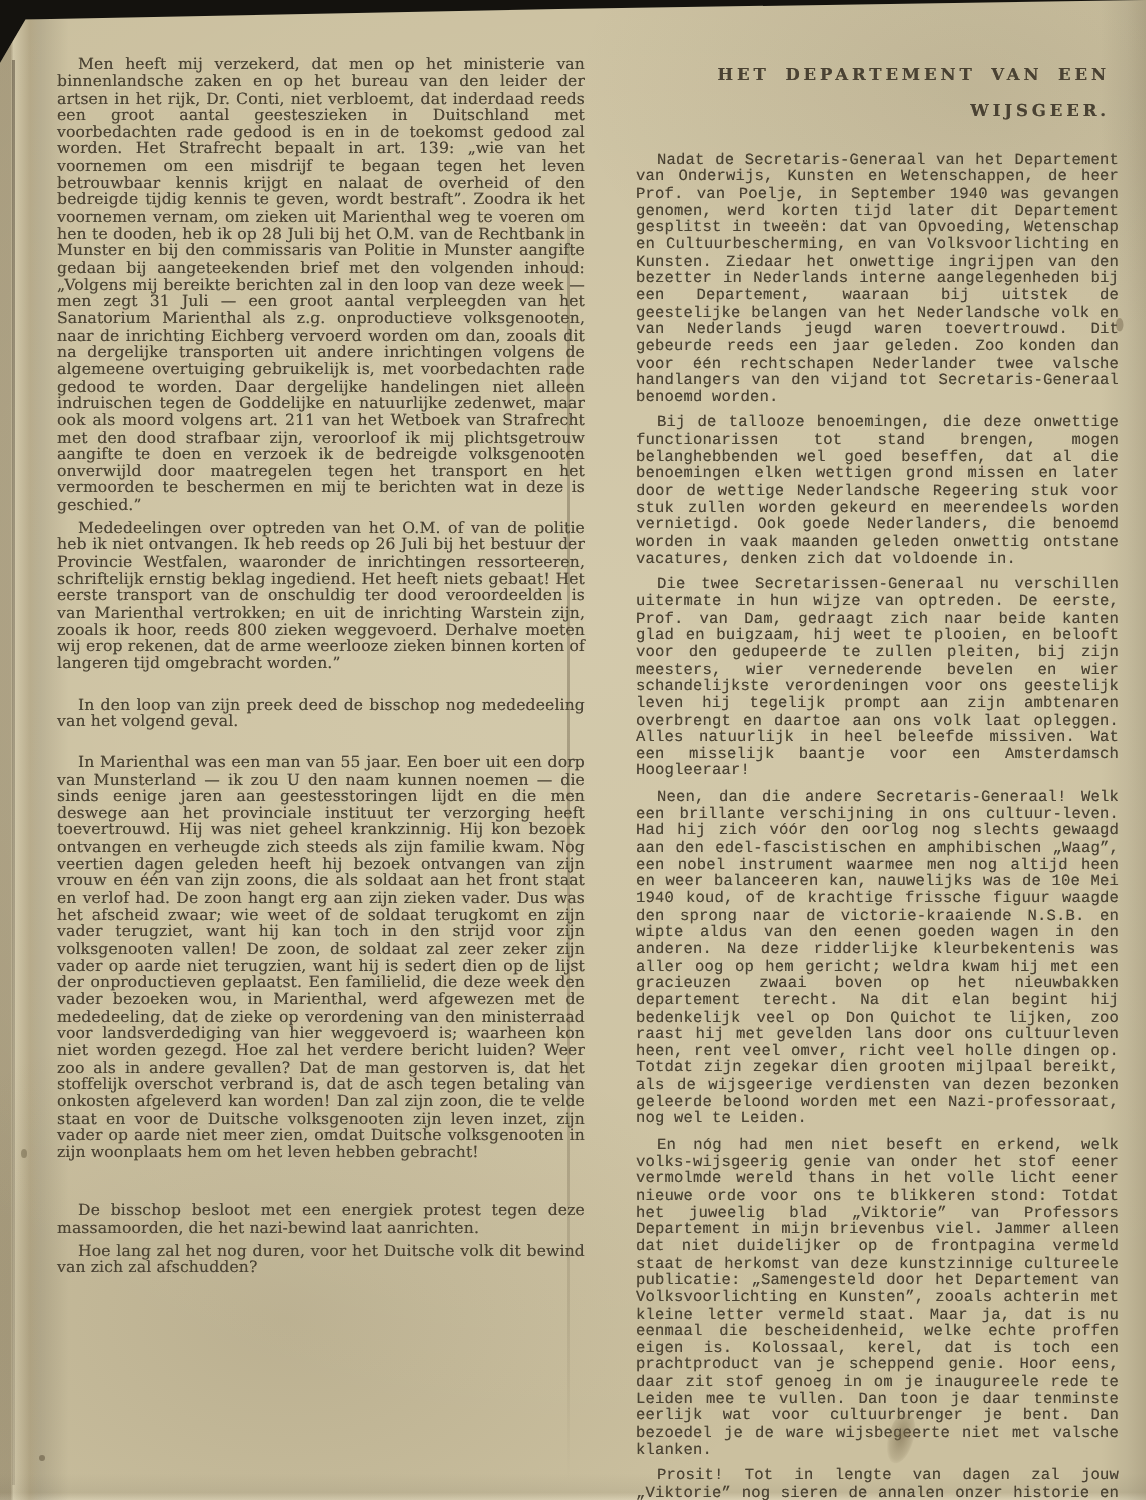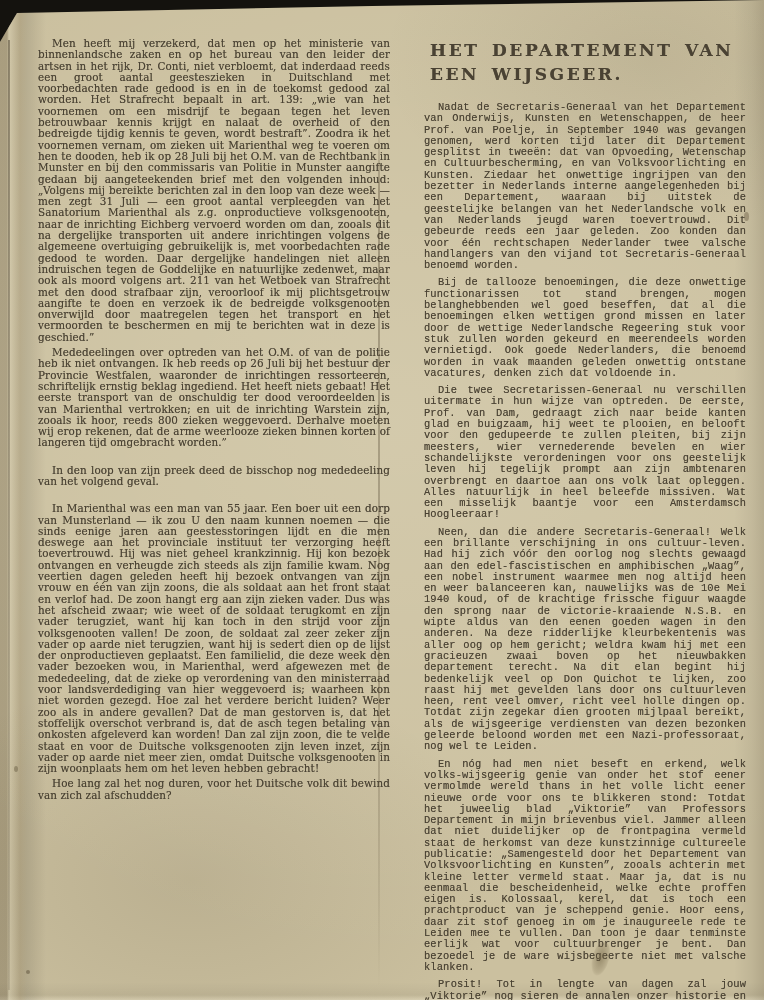--- a/index.html
+++ b/index.html
@@ -50,41 +50,42 @@
     letter-spacing:0.1px;
     text-shadow:0 0 0.4px rgba(74,66,51,0.6);
   }
   .col-left{left:38px;top:38px;width:352px;}
   .col-right{left:424px;top:24px;width:322px;}
   .para{margin:0 0 4px 0;text-indent:14px;}
   .para.gap-lg{margin-top:16px;}
   .para.gap-xl{margin-top:28px;}
   .col-right .para{margin-bottom:6px;font-family:Liberation Mono, monospace;}
   .title{
-    font-size:17px;
+    font-size:11px;
     line-height:24px;
     font-weight:bold;
-    text-align:left;
+    text-align:right;
     letter-spacing:2.6px;
     word-spacing:4px;
     margin:14px 6px 16px 6px;
     color:var(--ink,#463f30);
   }
 </style>
 </head>
 <body style="background: rgb(20, 18, 14);">
 
 <div class="scan">
   <div class="paper">
 
     <div class="col col-left">
       <p class="para">Men heeft mij verzekerd, dat men op het ministerie van binnenlandsche zaken en op het bureau van den leider der artsen in het rijk, Dr. Conti, niet verbloemt, dat inderdaad reeds een groot aantal geesteszieken in Duitschland met voorbedachten rade gedood is en in de toekomst gedood zal worden. Het Strafrecht bepaalt in art. 139: „wie van het voornemen om een misdrijf te begaan tegen het leven betrouwbaar kennis krijgt en nalaat de overheid of den bedreigde tijdig kennis te geven, wordt bestraft”. Zoodra ik het voornemen vernam, om zieken uit Marienthal weg te voeren om hen te dooden, heb ik op 28 Juli bij het O.M. van de Rechtbank in Munster en bij den commissaris van Politie in Munster aangifte gedaan bij aangeteekenden brief met den volgenden inhoud: „Volgens mij bereikte berichten zal in den loop van deze week — men zegt 31 Juli — een groot aantal verpleegden van het Sanatorium Marienthal als z.g. onproductieve volksgenooten, naar de inrichting Eichberg vervoerd worden om dan, zooals dit na dergelijke transporten uit andere inrichtingen volgens de algemeene overtuiging gebruikelijk is, met voorbedachten rade gedood te worden. Daar dergelijke handelingen niet alleen indruischen tegen de Goddelijke en natuurlijke zedenwet, maar ook als moord volgens art. 211 van het Wetboek van Strafrecht met den dood strafbaar zijn, veroorloof ik mij plichtsgetrouw aangifte te doen en verzoek ik de bedreigde volksgenooten onverwijld door maatregelen tegen het transport en het vermoorden te beschermen en mij te berichten wat in deze is geschied.”</p>
       <p class="para">Mededeelingen over optreden van het O.M. of van de politie heb ik niet ontvangen. Ik heb reeds op 26 Juli bij het bestuur der Provincie Westfalen, waaronder de inrichtingen ressorteeren, schriftelijk ernstig beklag ingediend. Het heeft niets gebaat! Het eerste transport van de onschuldig ter dood veroordeelden is van Marienthal vertrokken; en uit de inrichting Warstein zijn, zooals ik hoor, reeds 800 zieken weggevoerd. Derhalve moeten wij erop rekenen, dat de arme weerlooze zieken binnen korten of langeren tijd omgebracht worden.”</p>
       <p class="para gap-lg">In den loop van zijn preek deed de bisschop nog mededeeling van het volgend geval.</p>
       <p class="para gap-lg">In Marienthal was een man van 55 jaar. Een boer uit een dorp van Munsterland — ik zou U den naam kunnen noemen — die sinds eenige jaren aan geestesstoringen lijdt en die men deswege aan het provinciale instituut ter verzorging heeft toevertrouwd. Hij was niet geheel krankzinnig. Hij kon bezoek ontvangen en verheugde zich steeds als zijn familie kwam. Nog veertien dagen geleden heeft hij bezoek ontvangen van zijn vrouw en één van zijn zoons, die als soldaat aan het front staat en verlof had. De zoon hangt erg aan zijn zieken vader. Dus was het afscheid zwaar; wie weet of de soldaat terugkomt en zijn vader terugziet, want hij kan toch in den strijd voor zijn volksgenooten vallen! De zoon, de soldaat zal zeer zeker zijn vader op aarde niet terugzien, want hij is sedert dien op de lijst der onproductieven geplaatst. Een familielid, die deze week den vader bezoeken wou, in Marienthal, werd afgewezen met de mededeeling, dat de zieke op verordening van den ministerraad voor landsverdediging van hier weggevoerd is; waarheen kon niet worden gezegd. Hoe zal het verdere bericht luiden? Weer zoo als in andere gevallen? Dat de man gestorven is, dat het stoffelijk overschot verbrand is, dat de asch tegen betaling van onkosten afgeleverd kan worden! Dan zal zijn zoon, die te velde staat en voor de Duitsche volksgenooten zijn leven inzet, zijn vader op aarde niet meer zien, omdat Duitsche volksgenooten in zijn woonplaats hem om het leven hebben gebracht!</p>
+      <p class="para gap-xl">De bisschop besloot met een energiek protest tegen deze massamoorden, die het nazi-bewind laat aanrichten.</p>
       <p class="para">Hoe lang zal het nog duren, voor het Duitsche volk dit bewind van zich zal afschudden?</p>
     </div>
 
     <div class="col col-right">
       <h1 class="title">HET DEPARTEMENT VAN EEN WIJSGEER.</h1>
       <p class="para">Nadat de Secretaris-Generaal van het Departement van Onderwijs, Kunsten en Wetenschappen, de heer Prof. van Poelje, in September 1940 was gevangen genomen, werd korten tijd later dit Departement gesplitst in tweeën: dat van Opvoeding, Wetenschap en Cultuurbescherming, en van Volksvoorlichting en Kunsten. Ziedaar het onwettige ingrijpen van den bezetter in Nederlands interne aangelegenheden bij een Departement, waaraan bij uitstek de geestelijke belangen van het Nederlandsche volk en van Nederlands jeugd waren toevertrouwd. Dit gebeurde reeds een jaar geleden. Zoo konden dan voor één rechtschapen Nederlander twee valsche handlangers van den vijand tot Secretaris-Generaal benoemd worden.</p>
       <p class="para">Bij de tallooze benoemingen, die deze onwettige functionarissen tot stand brengen, mogen belanghebbenden wel goed beseffen, dat al die benoemingen elken wettigen grond missen en later door de wettige Nederlandsche Regeering stuk voor stuk zullen worden gekeurd en meerendeels worden vernietigd. Ook goede Nederlanders, die benoemd worden in vaak maanden geleden onwettig ontstane vacatures, denken zich dat voldoende in.</p>
       <p class="para">Die twee Secretarissen-Generaal nu verschillen uitermate in hun wijze van optreden. De eerste, Prof. van Dam, gedraagt zich naar beide kanten glad en buigzaam, hij weet te plooien, en belooft voor den gedupeerde te zullen pleiten, bij zijn meesters, wier vernederende bevelen en wier schandelijkste verordeningen voor ons geestelijk leven hij tegelijk prompt aan zijn ambtenaren overbrengt en daartoe aan ons volk laat opleggen. Alles natuurlijk in heel beleefde missiven. Wat een misselijk baantje voor een Amsterdamsch Hoogleeraar!</p>
       <p class="para">Neen, dan die andere Secretaris-Generaal! Welk een brillante verschijning in ons cultuur-leven. Had hij zich vóór den oorlog nog slechts gewaagd aan den edel-fascistischen en amphibischen „Waag”, een nobel instrument waarmee men nog altijd heen en weer balanceeren kan, nauwelijks was de 10e Mei 1940 koud, of de krachtige frissche figuur waagde den sprong naar de victorie-kraaiende N.S.B. en wipte aldus van den eenen goeden wagen in den anderen. Na deze ridderlijke kleurbekentenis was aller oog op hem gericht; weldra kwam hij met een gracieuzen zwaai boven op het nieuwbakken departement terecht. Na dit elan begint hij bedenkelijk veel op Don Quichot te lijken, zoo raast hij met gevelden lans door ons cultuurleven heen, rent veel omver, richt veel holle dingen op. Totdat zijn zegekar dien grooten mijlpaal bereikt, als de wijsgeerige verdiensten van dezen bezonken geleerde beloond worden met een Nazi-professoraat, nog wel te Leiden.</p>
       <p class="para">En nóg had men niet beseft en erkend, welk volks-wijsgeerig genie van onder het stof eener vermolmde wereld thans in het volle licht eener nieuwe orde voor ons te blikkeren stond: Totdat het juweelig blad „Viktorie” van Professors Departement in mijn brievenbus viel. Jammer alleen dat niet duidelijker op de frontpagina vermeld staat de herkomst van deze kunstzinnige cultureele publicatie: „Samengesteld door het Departement van Volksvoorlichting en Kunsten”, zooals achterin met kleine letter vermeld staat. Maar ja, dat is nu eenmaal die bescheidenheid, welke echte proffen eigen is. Kolossaal, kerel, dat is toch een prachtproduct van je scheppend genie. Hoor eens, daar zit stof genoeg in om je inaugureele rede te Leiden mee te vullen. Dan toon je daar tenminste eerlijk wat voor cultuurbrenger je bent. Dan bezoedel je de ware wijsbegeerte niet met valsche klanken.</p>

